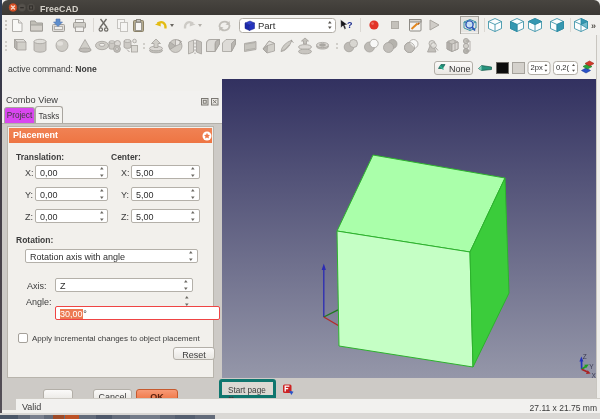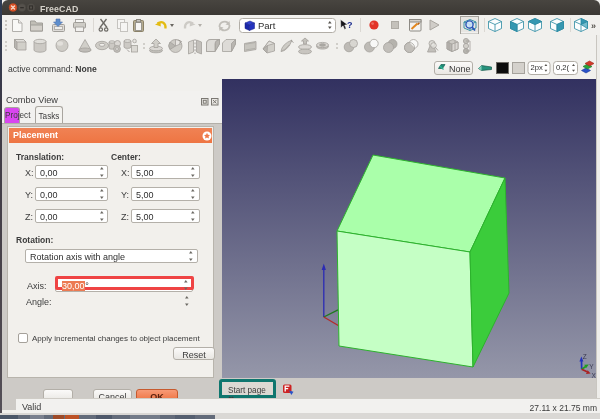--- a/index.html
+++ b/index.html
@@ -402,21 +402,21 @@
   <div class="abs" id="panel">
     <div id="cv-title">Combo View</div>
     <svg width="220" height="17" style="position:absolute;left:0;top:0">
       <g stroke="#7b7873" fill="none">
           <rect x="199.5" y="7.5" width="6.5" height="6.5" fill="#e8e6e2"></rect>
           <rect x="201.3" y="9.3" width="2.9" height="2.9"></rect>
           <rect x="209.5" y="7.5" width="6.5" height="6.5" fill="#e8e6e2"></rect>
           <path d="M211 9 l3.4 3.4 m0 -3.4 l-3.4 3.4"></path>
         </g>
     </svg>
-    <div class="tab" style="left:2px;top:16px;width:16px;background:#d946ef;text-align:right;padding-top:3px;font-size:8.2px">Project</div>
+    <div class="tab" style="left:2px;top:16px;width:31px;background:#d946ef;text-align:center;padding-top:3px;font-size:8.2px">Project</div>
     <div class="tab" style="left:33px;top:15px;width:28px;height:17px;background:#f4f3f0;text-align:center;padding-top:4.5px;z-index:2;font-size:8.2px">Tasks</div>
     <div style="position:absolute;left:0;top:32px;width:220px;height:1px;background:#b3afa8"></div>
     <div id="pane">
       <div id="pbox">
         <div style="position:absolute;left:1px;top:1px;width:203px;height:15px;background:linear-gradient(#f08254,#ee7543);"></div>
         <div style="position:absolute;left:5px;top:3px;font-size:9px;font-weight:bold;color:#fff">Placement</div>
         <svg width="14" height="14" style="position:absolute;left:193px;top:3px">
             <circle cx="6" cy="6" r="4.5" fill="#fff"></circle>
             <path d="M6 2.8 L6.9 4.8 L9 5 L7.5 6.4 L8 8.6 L6 7.4 L4 8.6 L4.5 6.4 L3 5 L5.1 4.8 Z" fill="#ee7a4a"></path>
           </svg>
@@ -432,21 +432,21 @@
         <div class="spin" style="left:123px;top:60px;width:69px">5,00</div>
         <div class="lbl" style="left:17px;top:85px">Z:</div>
         <div class="spin" style="left:27px;top:82px;width:73px">0,00</div>
         <div class="lbl" style="left:113px;top:85px">Z:</div>
         <div class="spin" style="left:123px;top:82px;width:69px">5,00</div>
         <div class="blbl" style="left:8px;top:108px">Rotation:</div>
         <div class="spin" style="left:17px;top:122px;width:173px">Rotation axis with angle</div>
         <div class="lbl" style="left:19px;top:154px">Axis:</div>
         <div class="spin" style="left:47px;top:151px;width:138px">Z</div>
         <div class="lbl" style="left:18px;top:170px">Angle:</div>
-        <div class="spin" style="left:47px;top:149px;width:139px;border:3px solid #ef4444"><span style="background:#ec7a52;color:#fff">30,00</span> °</div>
+        <div class="spin" style="left:47px;top:179px;width:165px;border:1px solid #ef4444"><span style="background:#ec7a52;color:#fff">30,00</span> °</div>
         <div style="position:absolute;left:10px;top:206px;width:10px;height:10px;background:#fff;border:1px solid #a5a19a;border-radius:2px"></div>
         <div class="lbl" style="left:24px;top:207px;font-size:8px;white-space:nowrap">Apply incremental changes to object placement</div>
         <div class="btn" style="left:165px;top:220px;width:42px;height:13px;padding-top:1.5px">Reset</div>
         <svg width="205" height="252" style="position:absolute;left:0;top:0">
           <g fill="#6b6862">
             <path d="M92 42.5 l1.8 -2.4 1.8 2.4z"></path>
               <path d="M92 47.5 l1.8 2.4 1.8 -2.4z"></path>
             <path d="M183 42.5 l1.8 -2.4 1.8 2.4z"></path>
               <path d="M183 47.5 l1.8 2.4 1.8 -2.4z"></path>
             <path d="M92 64.5 l1.8 -2.4 1.8 2.4z"></path>

